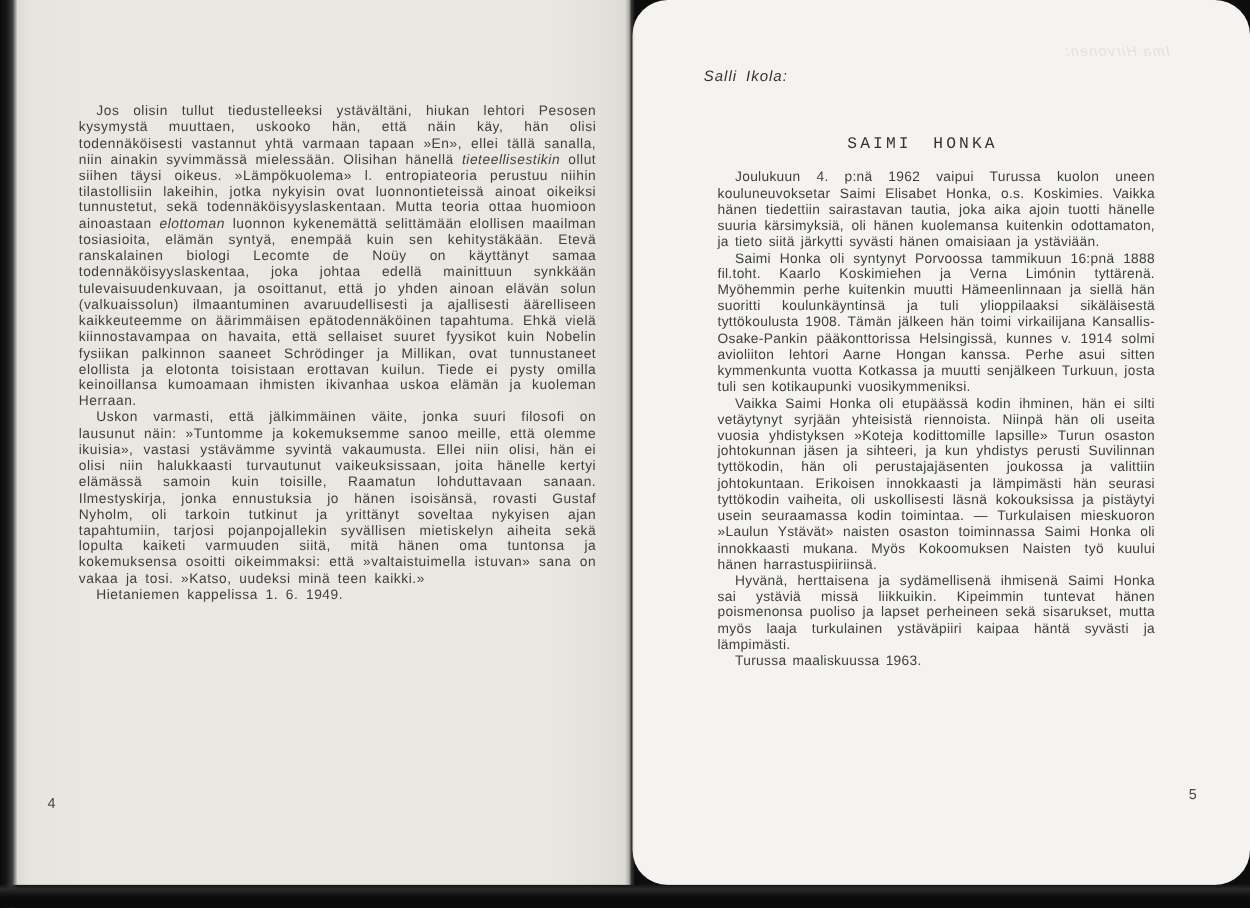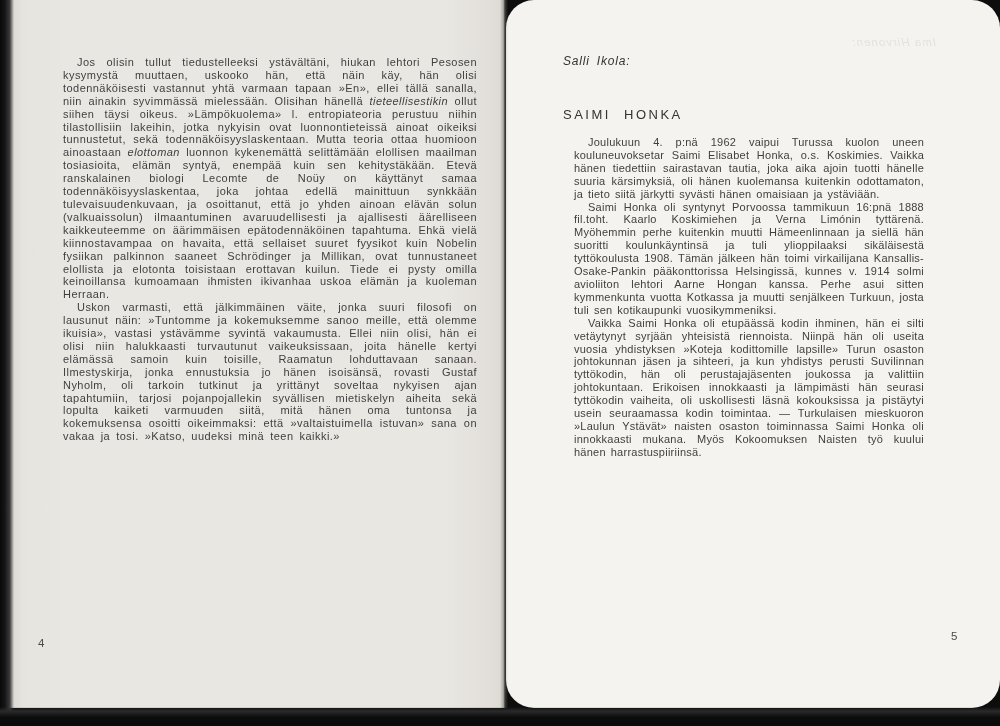--- a/index.html
+++ b/index.html
@@ -46,39 +46,39 @@
   }
 
   
   .body-text p{
     margin:0;padding:0;
     text-indent:14px;text-align:justify;
     font-size:11px;line-height:12.9px;
     color:var(--ink);
   }
   .left-block{
-    position:absolute;left:55px;top:56px;width:414px;
+    position:absolute;left:55px;top:83px;width:414px;
     letter-spacing:.45px;word-spacing:2.6px;
   }
   .right-block{
     position:absolute;left:68px;top:136px;width:350px;
     letter-spacing:.25px;word-spacing:1.6px;
   }
   .right-block p, .left-block p{margin-bottom:0;}
   .closing-line{text-align:left !important;}
 
   .author-line{
     position:absolute;left:57px;top:54px;
     font-style:italic;font-size:12px;letter-spacing:.8px;word-spacing:3px;
     color:var(--ink-dark);
   }
   .page-title{
     position:absolute;left:57px;top:107px;width:350px;margin:0;
-    text-align:left;font-size:13px;font-weight:normal;
-    letter-spacing:2.5px;word-spacing:7px;color:var(--ink-dark);
+    text-align:center;font-size:13px;font-weight:normal;
+    letter-spacing:2.5px;word-spacing:7px;color:var(--ink-dark);font-family:Liberation Mono, monospace;
   }
   .pagenum{
     position:absolute;font-size:11.5px;color:#4a4a4a;letter-spacing:.5px;
   }
   .pagenum-left{left:30px;top:637px;}
   .pagenum-right{left:445px;top:630px;}
 
   
   .ghost{
     position:absolute;left:230px;top:36px;width:200px;
@@ -91,34 +91,37 @@
 </style>
 </head>
 <body>
 
 <div class="scan">
 
   <div class="page page-left">
     <div class="body-text left-block">
       <p>Jos olisin tullut tiedustelleeksi ystävältäni, hiukan lehtori Pesosen kysymystä muuttaen, uskooko hän, että näin käy, hän olisi todennäköisesti vastannut yhtä varmaan tapaan »En», ellei tällä sanalla, niin ainakin syvimmässä mielessään. Olisihan hänellä <i>tieteellisestikin</i> ollut siihen täysi oikeus. »Lämpökuolema» l. entropiateoria perustuu niihin tilastollisiin lakeihin, jotka nykyisin ovat luonnontieteissä ainoat oikeiksi tunnustetut, sekä todennäköisyyslaskentaan. Mutta teoria ottaa huomioon ainoastaan <i>elottoman</i> luonnon kykenemättä selittämään elollisen maailman tosiasioita, elämän syntyä, enempää kuin sen kehitystäkään. Etevä ranskalainen biologi Lecomte de Noüy on käyttänyt samaa todennäköisyyslaskentaa, joka johtaa edellä mainittuun synkkään tulevaisuudenkuvaan, ja osoittanut, että jo yhden ainoan elävän solun (valkuaissolun) ilmaantuminen avaruudellisesti ja ajallisesti äärelliseen kaikkeuteemme on äärimmäisen epätodennäköinen tapahtuma. Ehkä vielä kiinnostavampaa on havaita, että sellaiset suuret fyysikot kuin Nobelin fysiikan palkinnon saaneet Schrödinger ja Millikan, ovat tunnustaneet elollista ja elotonta toisistaan erottavan kuilun. Tiede ei pysty omilla keinoillansa kumoamaan ihmisten ikivanhaa uskoa elämän ja kuoleman Herraan.</p>
       <p>Uskon varmasti, että jälkimmäinen väite, jonka suuri filosofi on lausunut näin: »Tuntomme ja kokemuksemme sanoo meille, että olemme ikuisia», vastasi ystävämme syvintä vakaumusta. Ellei niin olisi, hän ei olisi niin halukkaasti turvautunut vaikeuksissaan, joita hänelle kertyi elämässä samoin kuin toisille, Raamatun lohduttavaan sanaan. Ilmestyskirja, jonka ennustuksia jo hänen isoisänsä, rovasti Gustaf Nyholm, oli tarkoin tutkinut ja yrittänyt soveltaa nykyisen ajan tapahtumiin, tarjosi pojanpojallekin syvällisen mietiskelyn aiheita sekä lopulta kaiketi varmuuden siitä, mitä hänen oma tuntonsa ja kokemuksensa osoitti oikeimmaksi: että »valtaistuimella istuvan» sana on vakaa ja tosi. »Katso, uudeksi minä teen kaikki.»</p>
+      <p class="closing-line">Hietaniemen kappelissa 1. 6. 1949.</p>
     </div>
     <div class="pagenum pagenum-left">4</div>
   </div>
 
   <div class="gutter"></div>
 
   <div class="page page-right">
     <div class="ghost">Ima Hirvonen:</div>
     <div class="author-line">Salli Ikola:</div>
     <h1 class="page-title">SAIMI HONKA</h1>
     <div class="body-text right-block">
       <p>Joulukuun 4. p:nä 1962 vaipui Turussa kuolon uneen kouluneuvoksetar Saimi Elisabet Honka, o.s. Koskimies. Vaikka hänen tiedettiin sairastavan tautia, joka aika ajoin tuotti hänelle suuria kärsimyksiä, oli hänen kuolemansa kuitenkin odottamaton, ja tieto siitä järkytti syvästi hänen omaisiaan ja ystäviään.</p>
       <p>Saimi Honka oli syntynyt Porvoossa tammikuun 16:pnä 1888 fil.toht. Kaarlo Koskimiehen ja Verna Limónin tyttärenä. Myöhemmin perhe kuitenkin muutti Hämeenlinnaan ja siellä hän suoritti koulunkäyntinsä ja tuli ylioppilaaksi sikäläisestä tyttökoulusta 1908. Tämän jälkeen hän toimi virkailijana Kansallis-Osake-Pankin pääkonttorissa Helsingissä, kunnes v. 1914 solmi avioliiton lehtori Aarne Hongan kanssa. Perhe asui sitten kymmenkunta vuotta Kotkassa ja muutti senjälkeen Turkuun, josta tuli sen kotikaupunki vuosikymmeniksi.</p>
       <p>Vaikka Saimi Honka oli etupäässä kodin ihminen, hän ei silti vetäytynyt syrjään yhteisistä riennoista. Niinpä hän oli useita vuosia yhdistyksen »Koteja kodittomille lapsille» Turun osaston johtokunnan jäsen ja sihteeri, ja kun yhdistys perusti Suvilinnan tyttökodin, hän oli perustajajäsenten joukossa ja valittiin johtokuntaan. Erikoisen innokkaasti ja lämpimästi hän seurasi tyttökodin vaiheita, oli uskollisesti läsnä kokouksissa ja pistäytyi usein seuraamassa kodin toimintaa. — Turkulaisen mieskuoron »Laulun Ystävät» naisten osaston toiminnassa Saimi Honka oli innokkaasti mukana. Myös Kokoomuksen Naisten työ kuului hänen harrastuspiiriinsä.</p>
+      <p>Hyvänä, herttaisena ja sydämellisenä ihmisenä Saimi Honka sai ystäviä missä liikkuikin. Kipeimmin tuntevat hänen poismenonsa puoliso ja lapset perheineen sekä sisarukset, mutta myös laaja turkulainen ystäväpiiri kaipaa häntä syvästi ja lämpimästi.</p>
+      <p class="closing-line">Turussa maaliskuussa 1963.</p>
     </div>
     <div class="pagenum pagenum-right">5</div>
   </div>
 
   <div class="edge-left"></div>
   <div class="edge-bottom"></div>
 
 </div>
 
 </body></html>

